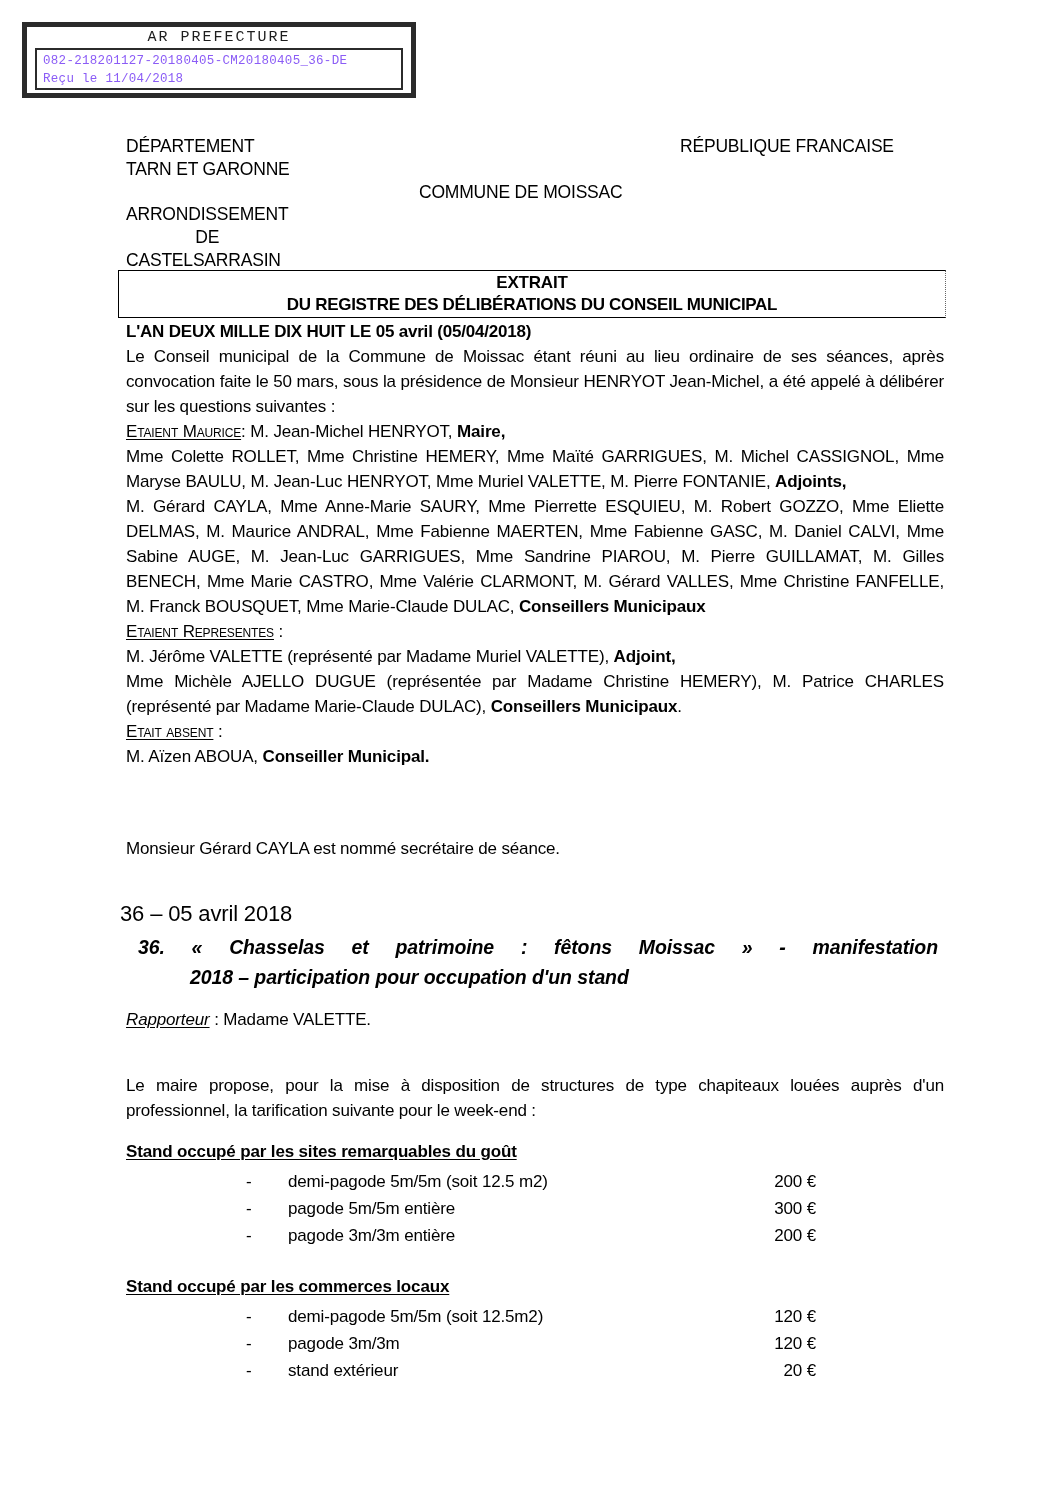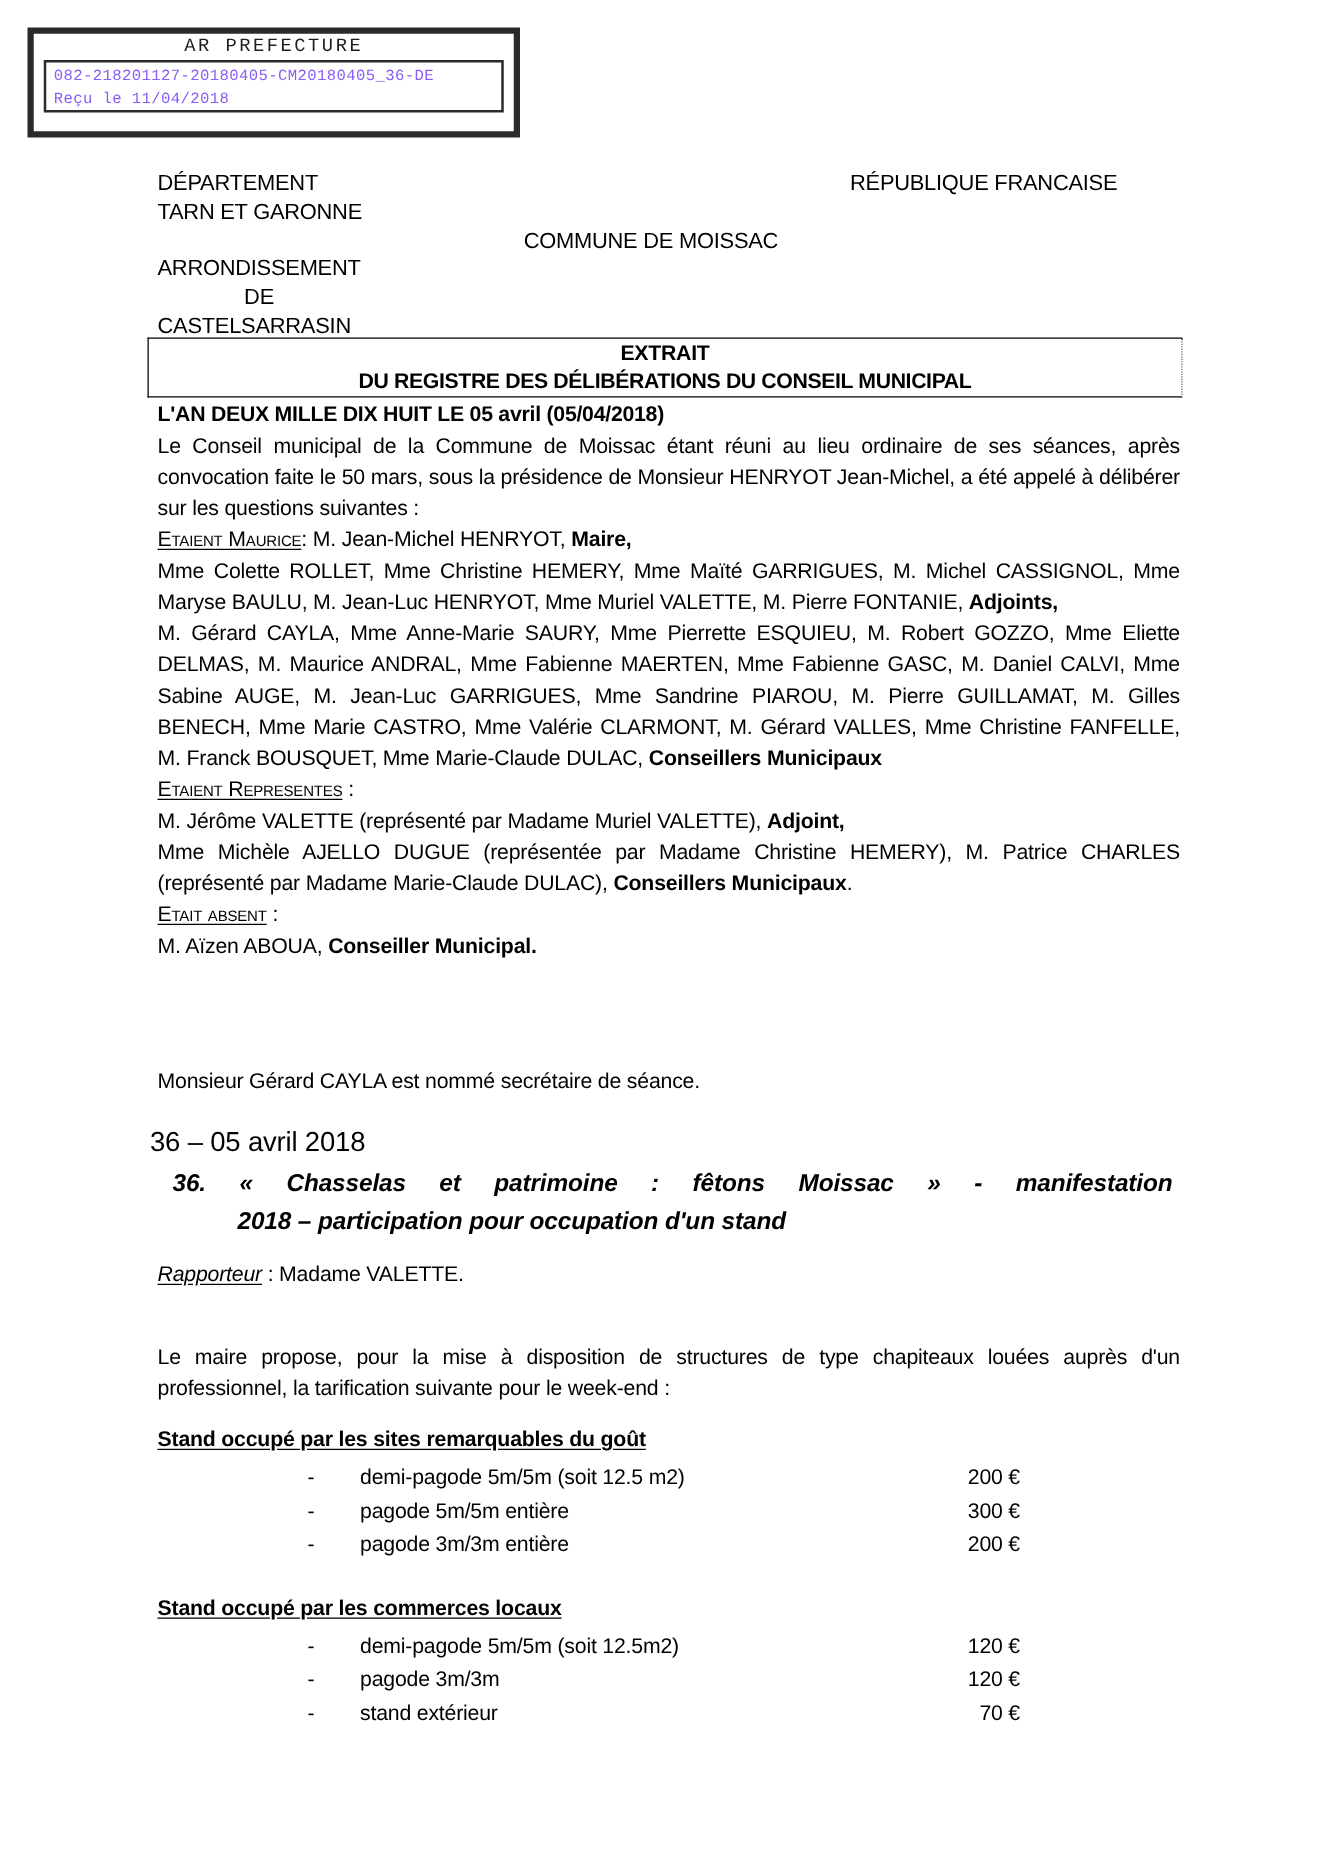--- a/index.html
+++ b/index.html
@@ -19,21 +19,21 @@
     background: #ffffff;
     overflow: hidden;
   }
 
   
   .stamp {
     position: absolute;
     left: 22px;
     top: 22px;
     width: 394px;
-    height: 88px;
+    height: 76px;
     border: 5px solid #2b2b2b;
     box-sizing: border-box;
     background: #ffffff;
   }
   .stamp-title {
     font-family: "Liberation Mono", monospace;
     font-size: 15px;
     letter-spacing: 2px;
     text-align: center;
     color: #1d1d1d;
@@ -136,21 +136,20 @@
   .ul { text-decoration: underline; text-underline-offset: 2px; font-style: italic; }
 
   
   .secretary {
     position: absolute;
     left: 126px;
     top: 836px;
     font-size: 17px;
     line-height: 25px;
     letter-spacing: -0.15px;
-    margin-top: 16px;
   }
   .delib-num {
     position: absolute;
     left: 120px;
     top: 902px;
     font-size: 22px;
     line-height: 24px;
     letter-spacing: -0.15px;
   }
   .delib-title {
@@ -344,19 +343,19 @@
           <td class="price-val">120 €</td>
         </tr>
         <tr>
           <td class="dash">-</td>
           <td class="item">pagode 3m/3m</td>
           <td class="price-val">120 €</td>
         </tr>
         <tr>
           <td class="dash">-</td>
           <td class="item">stand extérieur</td>
-          <td class="price-val">70 €</td>
+          <td class="price-val">20 €</td>
         </tr>
       </tbody>
     </table>
   </div>
 
 </div>
 
 </body></html>

